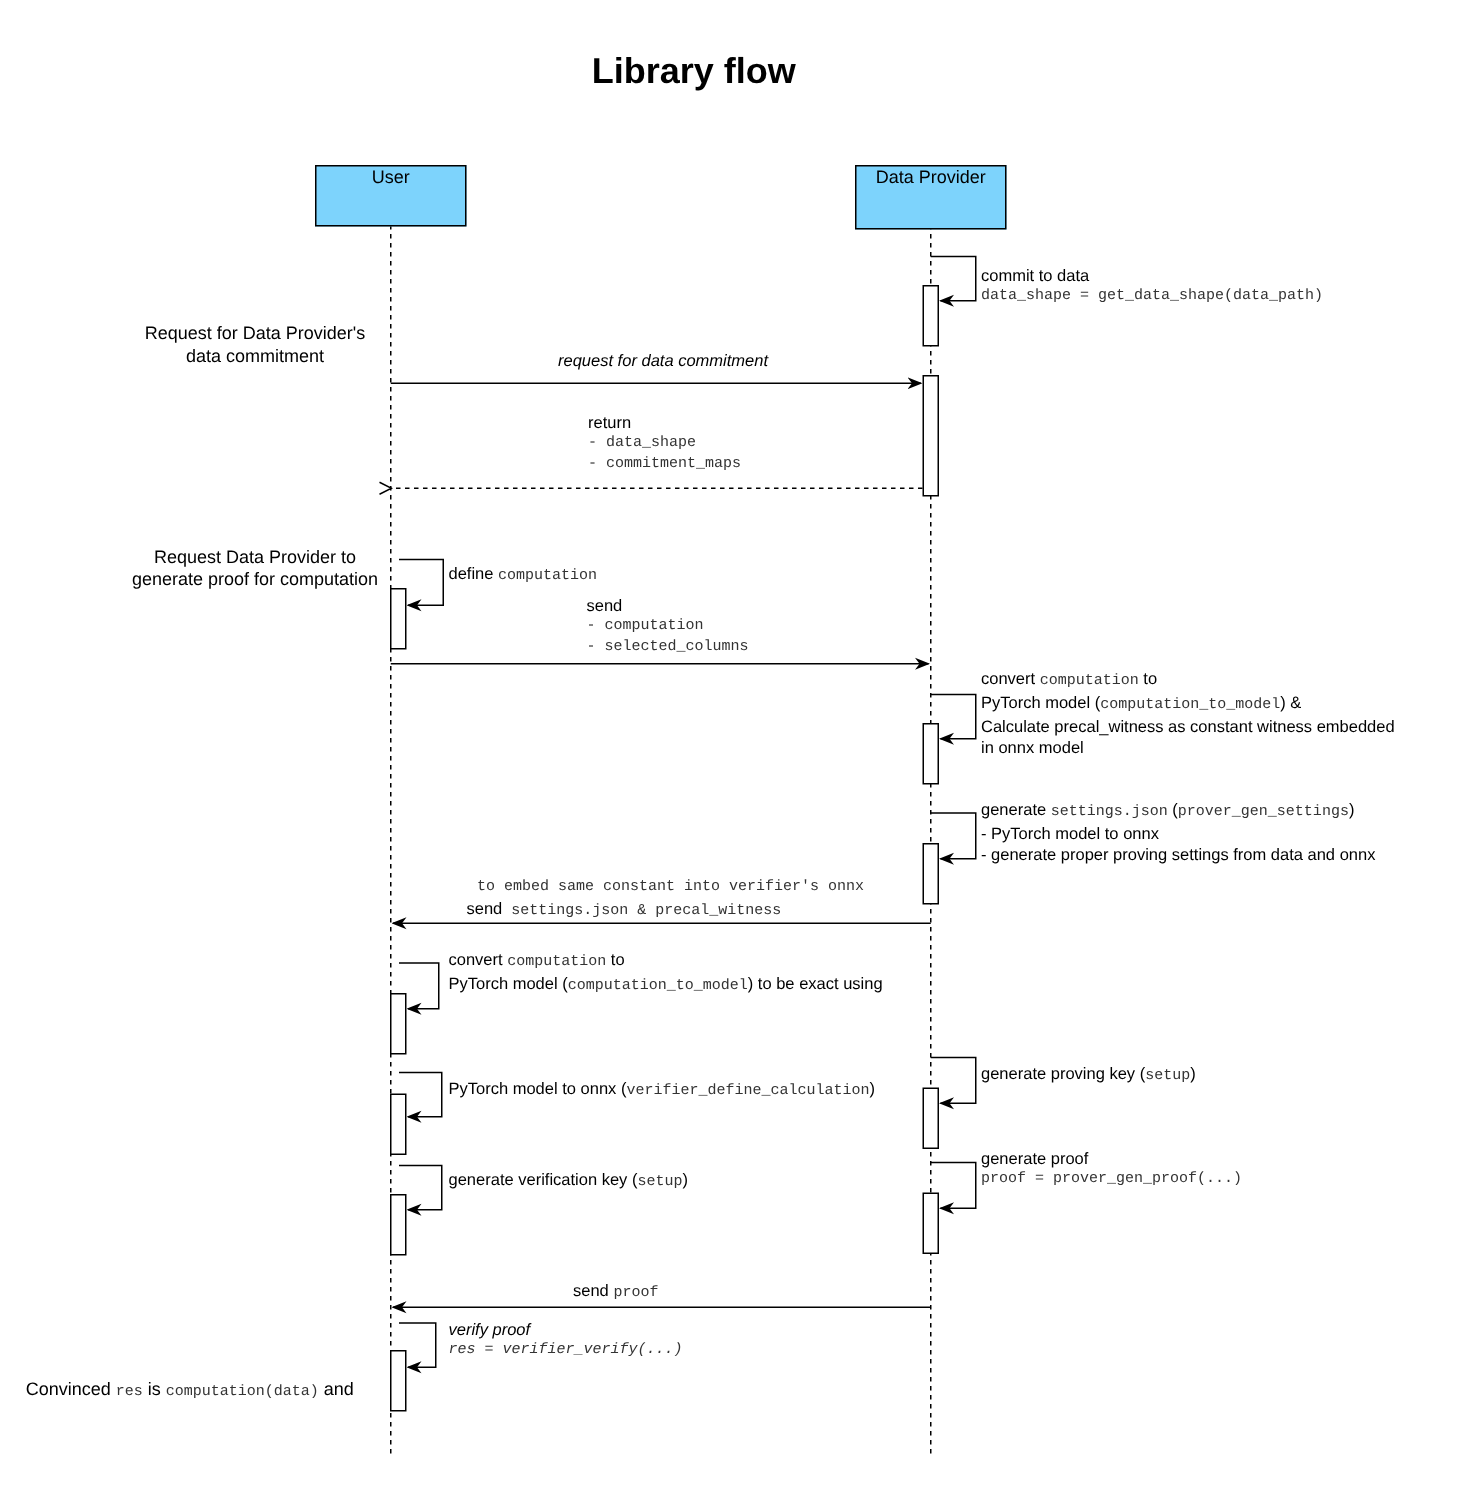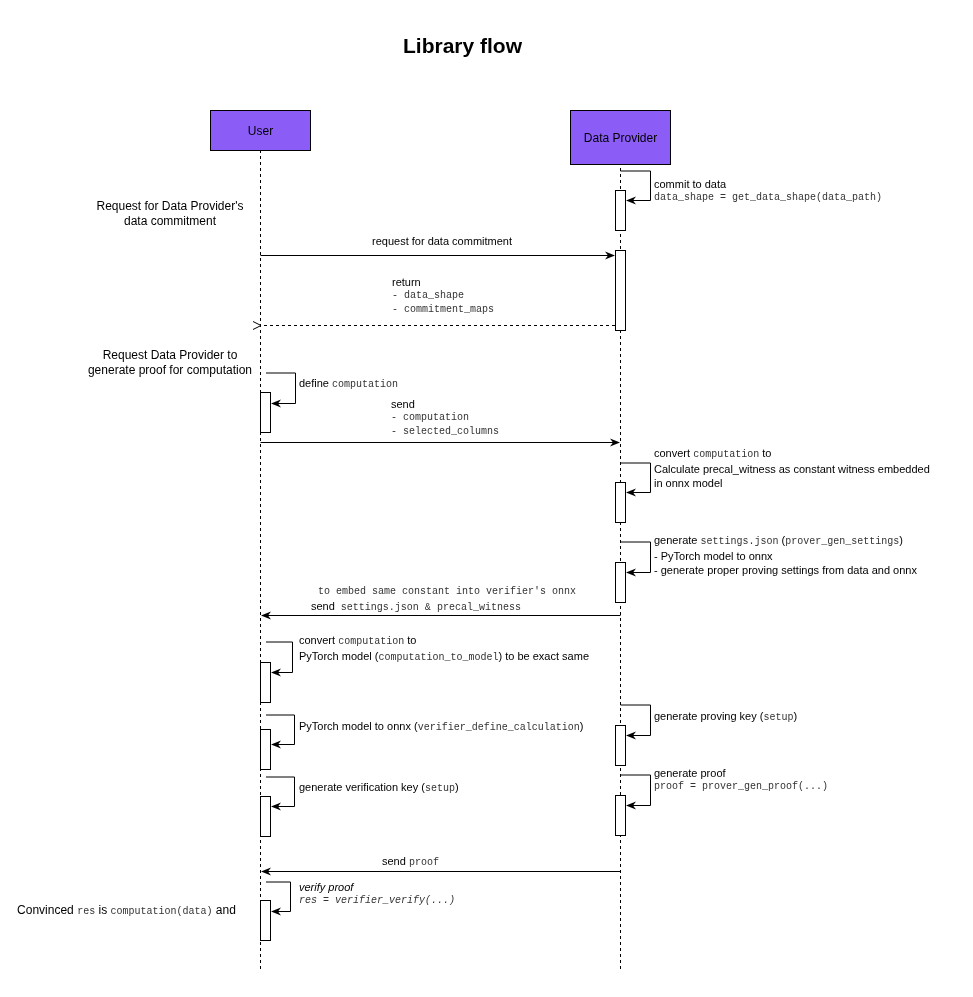--- a/index.html
+++ b/index.html
@@ -1,21 +1,21 @@
 <!DOCTYPE html>
 <html><head>
   <meta charset="utf-8">
   <style>
     html, body { margin: 0; padding: 0; background: #ffffff; }
     body { width: 973px; height: 997px; position: relative; overflow: hidden; font-family: "Liberation Sans", sans-serif; color: #000; }
     #diagram { position: absolute; left: 0; top: 0; }
-    .title { position: absolute; left: 0; width: 925px; top: 34px; text-align: center; font-size: 21px; font-weight: bold; font-family: "Liberation Sans", sans-serif; }
-    .actor { position: absolute; box-sizing: border-box; border: 1px solid #000; background: #8b5cf6; display: flex; align-items: center; justify-content: center; font-size: 12px; }
+    .title { position: absolute; left: 0; width: 925px; top: 34px; text-align: center; font-size: 24px; font-weight: bold; font-family: "Liberation Sans", sans-serif; }
+    .actor { position: absolute; box-sizing: border-box; border: 1px solid #000; background: #7dd3fc; display: flex; align-items: flex-start; justify-content: center; font-size: 12px; }
     .lbl { position: absolute; font-size: 11px; line-height: 14px; white-space: nowrap; font-family: "Liberation Sans", sans-serif; }
-    .note { position: absolute; font-size: 12px; line-height: 15px; text-align: center; white-space: nowrap; font-family: "Liberation Sans", sans-serif; }
+    .note { position: absolute; font-size: 12px; line-height: 15px; text-align: center; white-space: nowrap; font-family: "Liberation Sans", sans-serif; margin-top: 16px; }
     .mono { font-family: "Liberation Mono", monospace; font-size: 10px; color: #333; }
     .line { display: block; }
   </style>
 </head>
 <body>
 
 <div class="title">Library flow</div>
 
 <svg id="diagram" width="973" height="997" viewBox="0 0 973 997" xmlns="http://www.w3.org/2000/svg">
   <defs>
@@ -68,21 +68,21 @@
 
   <line x1="620.5" y1="871.5" x2="262" y2="871.5" stroke="#000" stroke-width="1" marker-end="url(#arrFill)"></line>
 
   <path d="M266,882 H290.5 V911.5 H272" fill="none" stroke="#000" stroke-width="1" marker-end="url(#arrFill)"></path>
   <rect x="260.5" y="900.5" width="10" height="40" fill="#fff" stroke="#000"></rect>
 </svg>
 
 <div class="actor" style="left:210px; top:110px; width:101px; height:41px;">
   <span>User</span>
 </div>
-<div class="actor" style="left:570px; top:110px; width:101px; height:55px;">
+<div class="actor" style="left:570px; top:110px; width:101px; height:43px;">
   <span>Data Provider</span>
 </div>
 
 <div class="note" style="left:85px; top:199px; width:170px;">
   <span class="line">Request for Data Provider's</span>
   <span class="line">data commitment</span>
 </div>
 <div class="note" style="left:85px; top:348px; width:170px;text-align:center;">
   <span class="line">Request Data Provider to</span>
   <span class="line">generate proof for computation</span>
@@ -91,21 +91,21 @@
   <span class="line">
     <span>Convinced </span><span class="mono">res</span><span> is </span><span class="mono">computation(data)</span><span> and</span>
   </span>
 </div>
 
 <div class="lbl" style="left:654px; top:161px;margin-top:16px;">
   <span class="line">commit to data</span>
   <span class="line mono">data_shape = get_data_shape(data_path)</span>
 </div>
 
-<div class="lbl" style="left:372px; top:234px;">
+<div class="lbl" style="left:372px; top:234px;font-style:italic;">
   <span>request for data commitment</span>
 </div>
 
 <div class="lbl" style="left:392px; top:275px;">
   <span class="line">return</span>
   <span class="line mono">- data_shape</span>
   <span class="line mono">- commitment_maps</span>
 </div>
 
 <div class="lbl" style="left:299px; top:376px;">
@@ -113,38 +113,39 @@
 </div>
 
 <div class="lbl" style="left:391px; top:397px;">
   <span class="line">send</span>
   <span class="line mono">- computation</span>
   <span class="line mono">- selected_columns</span>
 </div>
 
 <div class="lbl" style="left:654px; top:446px;">
   <span class="line"><span>convert </span><span class="mono">computation</span><span> to</span></span>
+  <span class="line"><span>PyTorch model (</span><span class="mono">computation_to_model</span><span>) &amp;</span></span>
   <span class="line">Calculate precal_witness as constant witness embedded</span>
   <span class="line">in onnx model</span>
 </div>
 
 <div class="lbl" style="left:654px; top:533px;">
   <span class="line"><span>generate </span><span class="mono">settings.json</span><span> (</span><span class="mono">prover_gen_settings</span><span>)</span></span>
   <span class="line">- PyTorch model to onnx</span>
   <span class="line">- generate proper proving settings from data and onnx</span>
 </div>
 
 <div class="lbl" style="left:311px; top:585px;">
   <span class="line mono" style="padding-left:7px;">to embed same constant into verifier's onnx</span>
   <span class="line"><span>send</span><span class="mono"> settings.json &amp; precal_witness</span></span>
 </div>
 
 <div class="lbl" style="left:299px; top:633px;">
   <span class="line"><span>convert </span><span class="mono">computation</span><span> to</span></span>
-  <span class="line"><span>PyTorch model (</span><span class="mono">computation_to_model</span><span>) to be exact same</span></span>
+  <span class="line"><span>PyTorch model (</span><span class="mono">computation_to_model</span><span>) to be exact using</span></span>
 </div>
 
 <div class="lbl" style="left:299px; top:719px;">
   <span>PyTorch model to onnx (</span><span class="mono">verifier_define_calculation</span><span>)</span>
 </div>
 
 <div class="lbl" style="left:299px; top:780px;">
   <span>generate verification key (</span><span class="mono">setup</span><span>)</span>
 </div>
 

